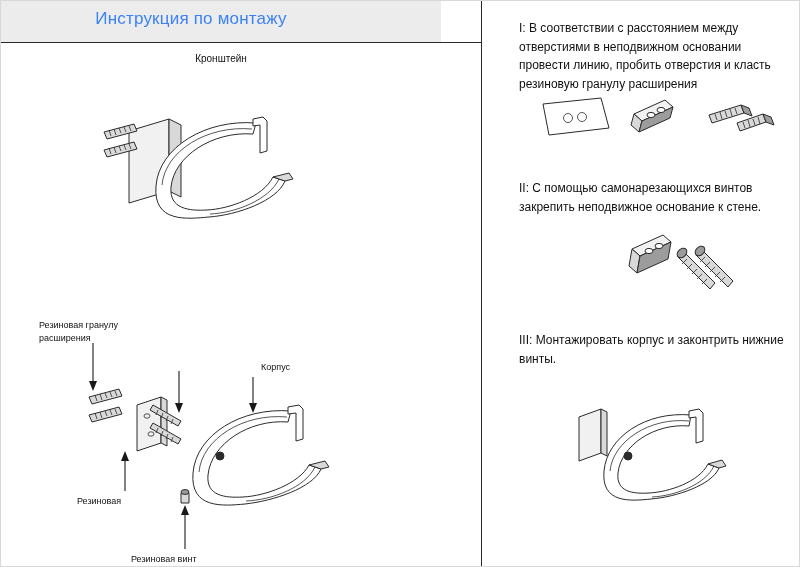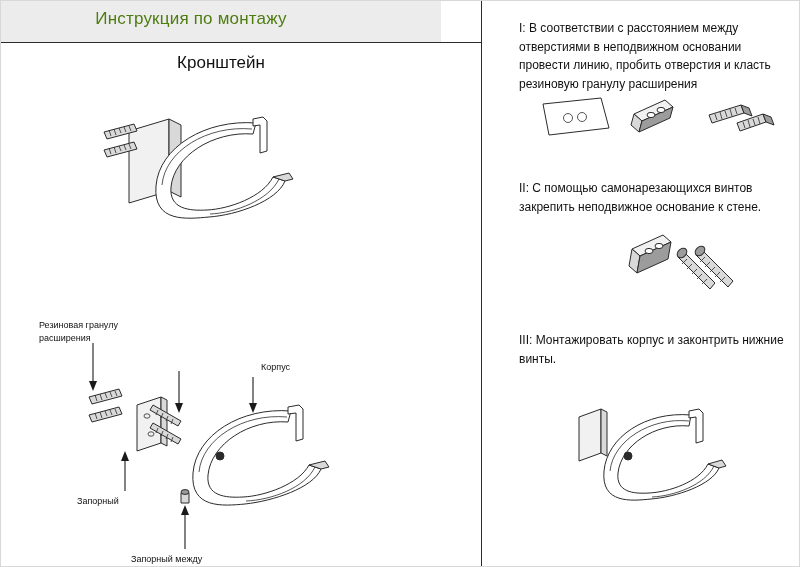--- a/index.html
+++ b/index.html
@@ -31,38 +31,38 @@
     background: #ececec;
   }
   .title-text {
     position: absolute;
     left: 0;
     top: 8px;
     width: 380px;
     text-align: center;
     font-size: 17px;
     letter-spacing: .2px;
-    color: #4d7c0f;
+    color: #3b82f6;
   }
   .title-rule {
     position: absolute;
     left: 0;
     top: 41px;
     width: 480px;
     height: 1px;
     background: #2b2b2b;
   }
 
   .subtitle {
     position: absolute;
     left: 0;
     top: 52px;
     width: 440px;
     text-align: center;
-    font-size: 17px;
+    font-size: 10px;
     color: #111;
   }
 
   
   .v-divider {
     position: absolute;
     left: 480px;
     top: 0;
     width: 1px;
     height: 567px;
@@ -122,22 +122,22 @@
   <div class="title-rule"></div>
   <div class="subtitle">Кронштейн</div>
   <div class="v-divider"></div>
 
   <div class="step-text" id="step1">I: В соответствии с расстоянием между отверстиями в неподвижном основании провести линию, пробить отверстия и класть резиновую гранулу расширения</div>
   <div class="step-text" id="step3">III: Монтажировать корпус и законтрить нижние винты.</div>
   <div class="step-text" id="step2">II: С помощью самонарезающихся винтов закрепить неподвижное основание к стене.</div>
 
   <div class="label" id="lbl-granule">Резиновая гранулу расширения</div>
   <div class="label" id="lbl-body">Корпус</div>
-  <div class="label" id="lbl-base">Запорный</div>
-  <div class="label" id="lbl-lock">Запорный между</div>
+  <div class="label" id="lbl-base">Резиновая</div>
+  <div class="label" id="lbl-lock">Резиновая винт</div>
 
   <svg class="layer" viewBox="0 0 800 567">
 
     <g>
 
       <polygon class="fill-light" points="128,130 168,118 168,190 128,202"></polygon>
       <polygon class="fill-mid" points="168,118 180,124 180,196 168,190"></polygon>
 
       <g>
         <polygon class="fill-mid" points="103,131 133,123 136,130 106,138"></polygon>

